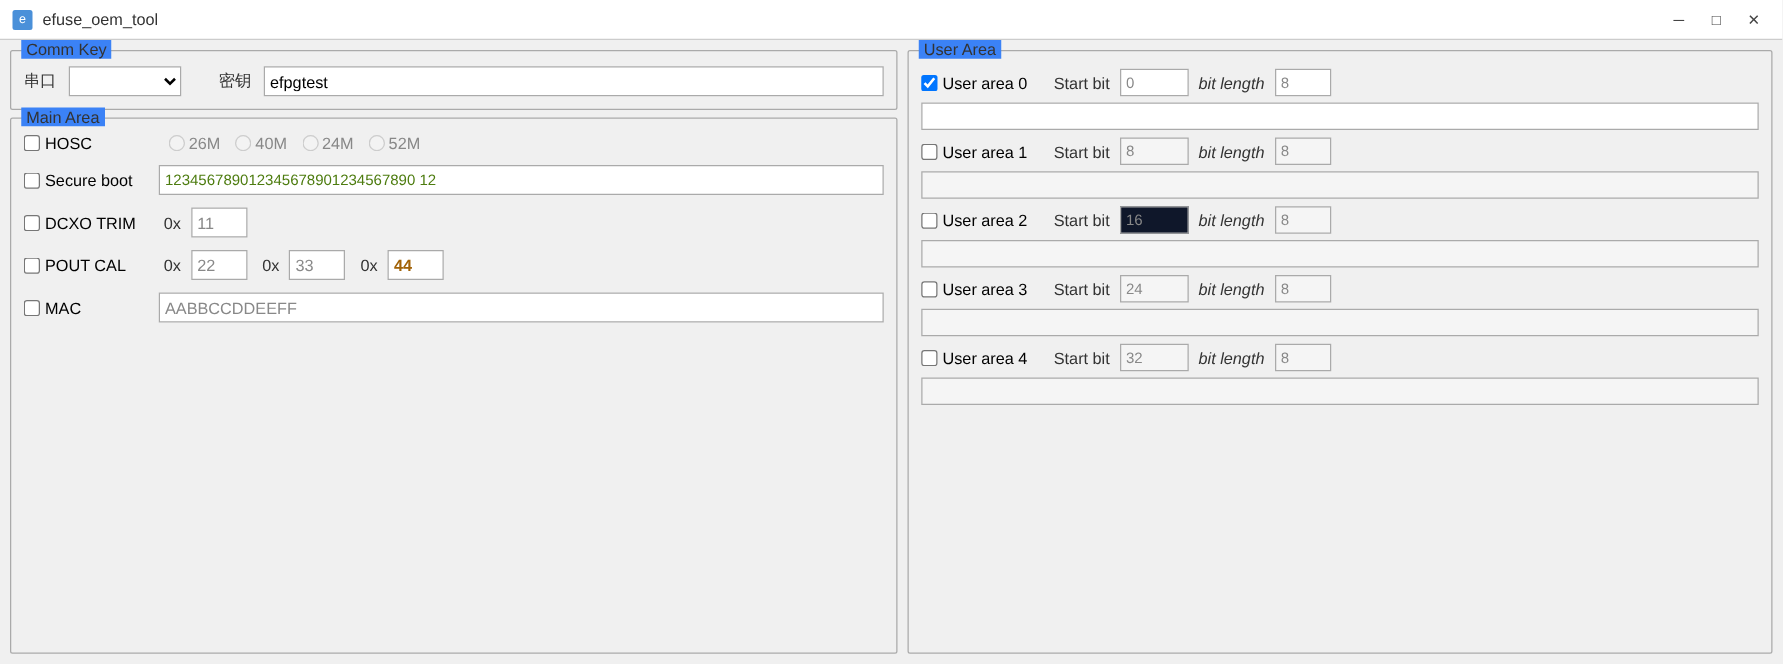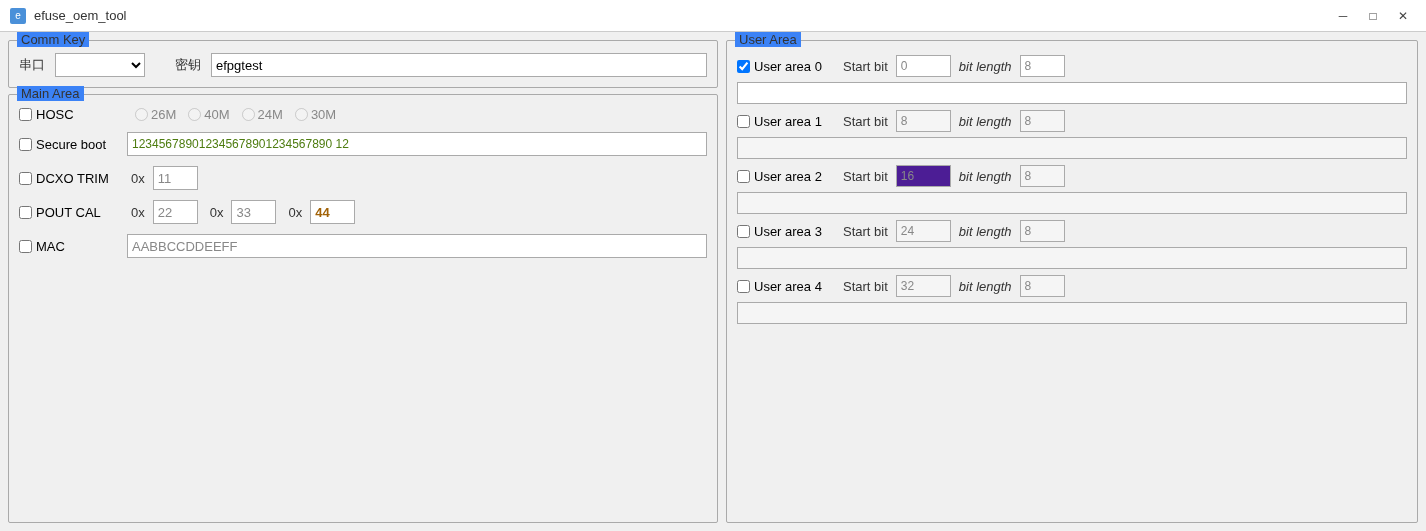--- a/index.html
+++ b/index.html
@@ -307,21 +307,21 @@
             <label class="radio-label">
               <input type="radio" name="hosc" disabled="" style="">
               <span>40M</span>
             </label>
             <label class="radio-label">
               <input type="radio" name="hosc" disabled="" style="">
               <span>24M</span>
             </label>
             <label class="radio-label">
               <input type="radio" name="hosc" disabled="" style="">
-              <span>30M</span>
+              <span>52M</span>
             </label>
           </div>
         </div>
 
         <div class="row-item">
           <label class="checkbox-label">
             <input type="checkbox" style="">
             <span>Secure boot</span>
           </label>
           <input type="text" class="secure-boot-input" value="123456789012345678901234567890 12" style="flex: 1 1 0%; height: 24px; font-size: 12px; color: #4d7c0f;">
@@ -396,21 +396,21 @@
           <input type="text" class="user-text-input" value="" disabled="" style="width: 100%; height: 22px; border: 1px solid rgb(170, 170, 170); font-size: 12px; background: rgb(245, 245, 245);">
         </div>
 
         <div class="user-row">
           <div class="user-row-top">
             <label class="user-area-label">
               <input type="checkbox" style="">
               <span>User area 2</span>
             </label>
             <span class="start-bit-label">Start bit</span>
-            <input type="text" class="start-bit-input" value="16" disabled="" style="height: 22px; width: 55px; border: 1px solid rgb(170, 170, 170); font-size: 12px; background: #4c1d95; color: rgb(136, 136, 136);">
+            <input type="text" class="start-bit-input" value="16" disabled="" style="height: 22px; width: 55px; border: 1px solid rgb(170, 170, 170); font-size: 12px; background: #0f172a; color: rgb(136, 136, 136);">
             <span class="bit-length-label">bit length</span>
             <input type="text" class="bit-length-input" value="8" disabled="" style="height: 22px; width: 45px; border: 1px solid rgb(170, 170, 170); font-size: 12px; background: rgb(245, 245, 245); color: rgb(136, 136, 136);">
           </div>
           <input type="text" class="user-text-input" value="" disabled="" style="width: 100%; height: 22px; border: 1px solid rgb(170, 170, 170); font-size: 12px; background: rgb(245, 245, 245);">
         </div>
 
         <div class="user-row">
           <div class="user-row-top">
             <label class="user-area-label">
               <input type="checkbox" style="">

